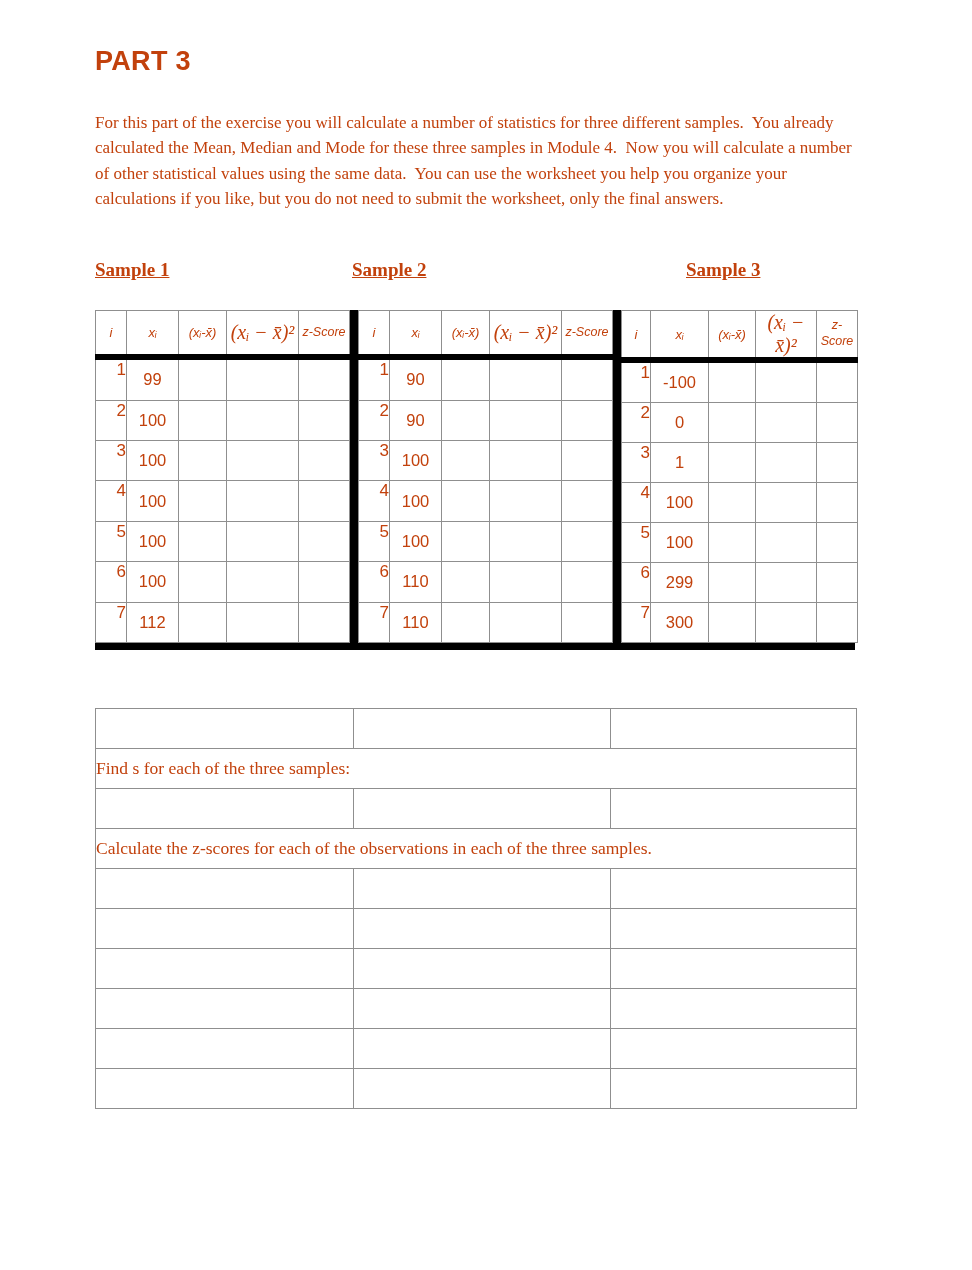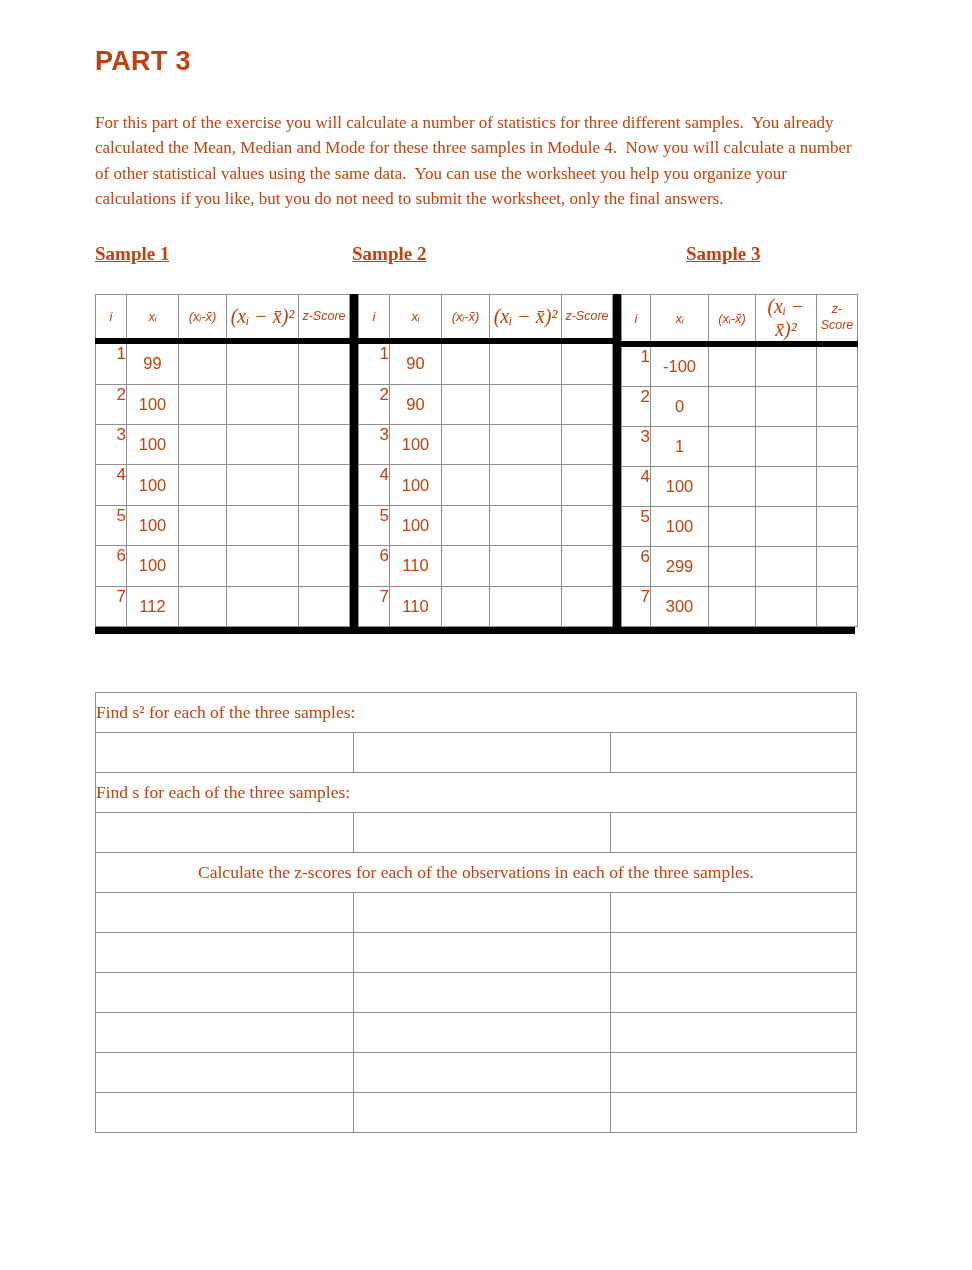--- a/index.html
+++ b/index.html
@@ -11,21 +11,21 @@
   }
   .title{
     font-family:"Liberation Sans","DejaVu Sans",sans-serif;
     font-weight:700;font-size:27px;line-height:1.1;margin:7px 0 0 0;
     letter-spacing:.3px;
   }
   .intro{
     width:764px;margin:33px 0 0 0;font-size:17px;line-height:25.6px;
     white-space:pre-wrap;
   }
-  .sample-labels{position:relative;width:762px;height:24px;margin-top:31px;}
+  .sample-labels{position:relative;width:762px;height:24px;margin-top:47px;}
   .sample-labels span{
     position:absolute;top:0;font-weight:700;font-size:19px;
     text-decoration:underline;white-space:nowrap;
   }
   .sl-1{left:0;} .sl-2{left:257px;} .sl-3{left:591px;}
 
   .tables-row{display:flex;width:760px;margin-top:27px;border-bottom:7px solid #000;align-items:stretch;}
   .vbar{width:8px;background:#000;flex:none;}
   table.sample{border-collapse:collapse;table-layout:fixed;border:1px solid #4a4a4a;flex:none;}
   table.sample th,table.sample td{border:1px solid #8f8f8f;padding:0;overflow:hidden;}
@@ -44,21 +44,21 @@
     font-family:Liberation Sans, sans-serif;font-size:16.5px;
     text-align:center;vertical-align:middle;padding:9px 13px 0 0;
   }
 
   table.answers{
     border-collapse:collapse;table-layout:fixed;width:761px;margin-top:58px;
     border:1px solid #6b6b6b;
   }
   table.answers td{border:1px solid #8f8f8f;height:39px;vertical-align:middle;padding:0;}
   td.a-label{font-size:17.5px;padding-left:10px;text-align:left;}
-  td.a-label.center{text-align:center;padding-left:0;}
+  td.a-label.center{padding-left:0;}
 </style>
 </head>
 <body>
 
 <div class="page">
 
   <h1 class="title">PART 3</h1>
 
   <p class="intro">For this part of the exercise you will calculate a number of statistics for three different samples.  You already calculated the Mean, Median and Mode for these three samples in Module 4.  Now you will calculate a number of other statistical values using the same data.  You can use the worksheet you help you organize your calculations if you like, but you do not need to submit the worksheet, only the final answers.</p>
 
@@ -281,23 +281,20 @@
   </div>
 
   <table class="answers" id="answers-table">
       <colgroup>
         <col style="width: 258px;">
         <col style="width: 257px;">
         <col style="width: 246px;">
       </colgroup>
       <tbody>
         <tr>
-          <td colspan="3" class="a-label">Find s² for each of the three samples:</td>
-        </tr>
-        <tr>
           <td class="a-blank"></td>
           <td class="a-blank"></td>
           <td class="a-blank"></td>
         </tr>
         <tr>
           <td colspan="3" class="a-label">Find s for each of the three samples:</td>
         </tr>
         <tr>
           <td class="a-blank"></td>
           <td class="a-blank"></td>

